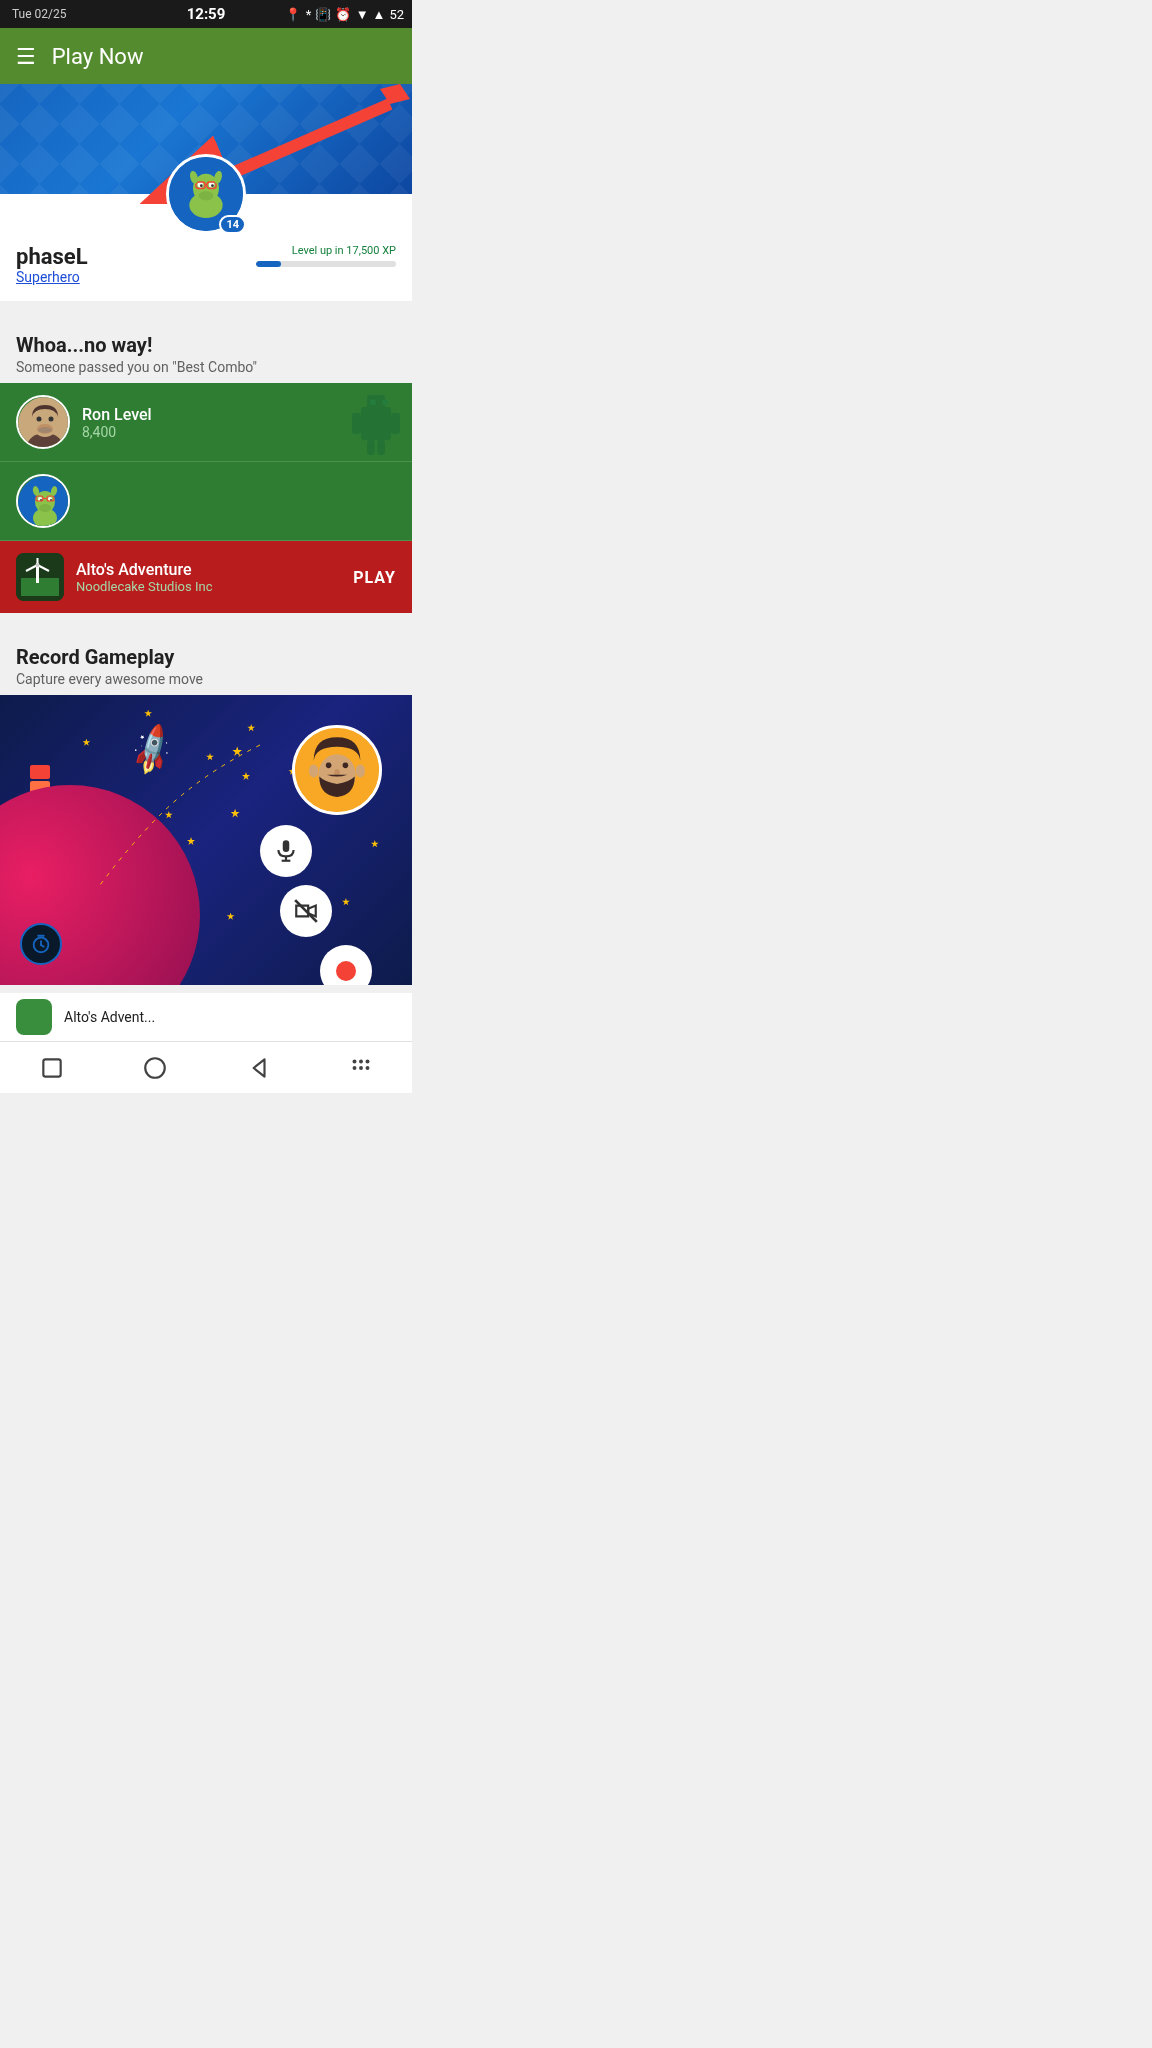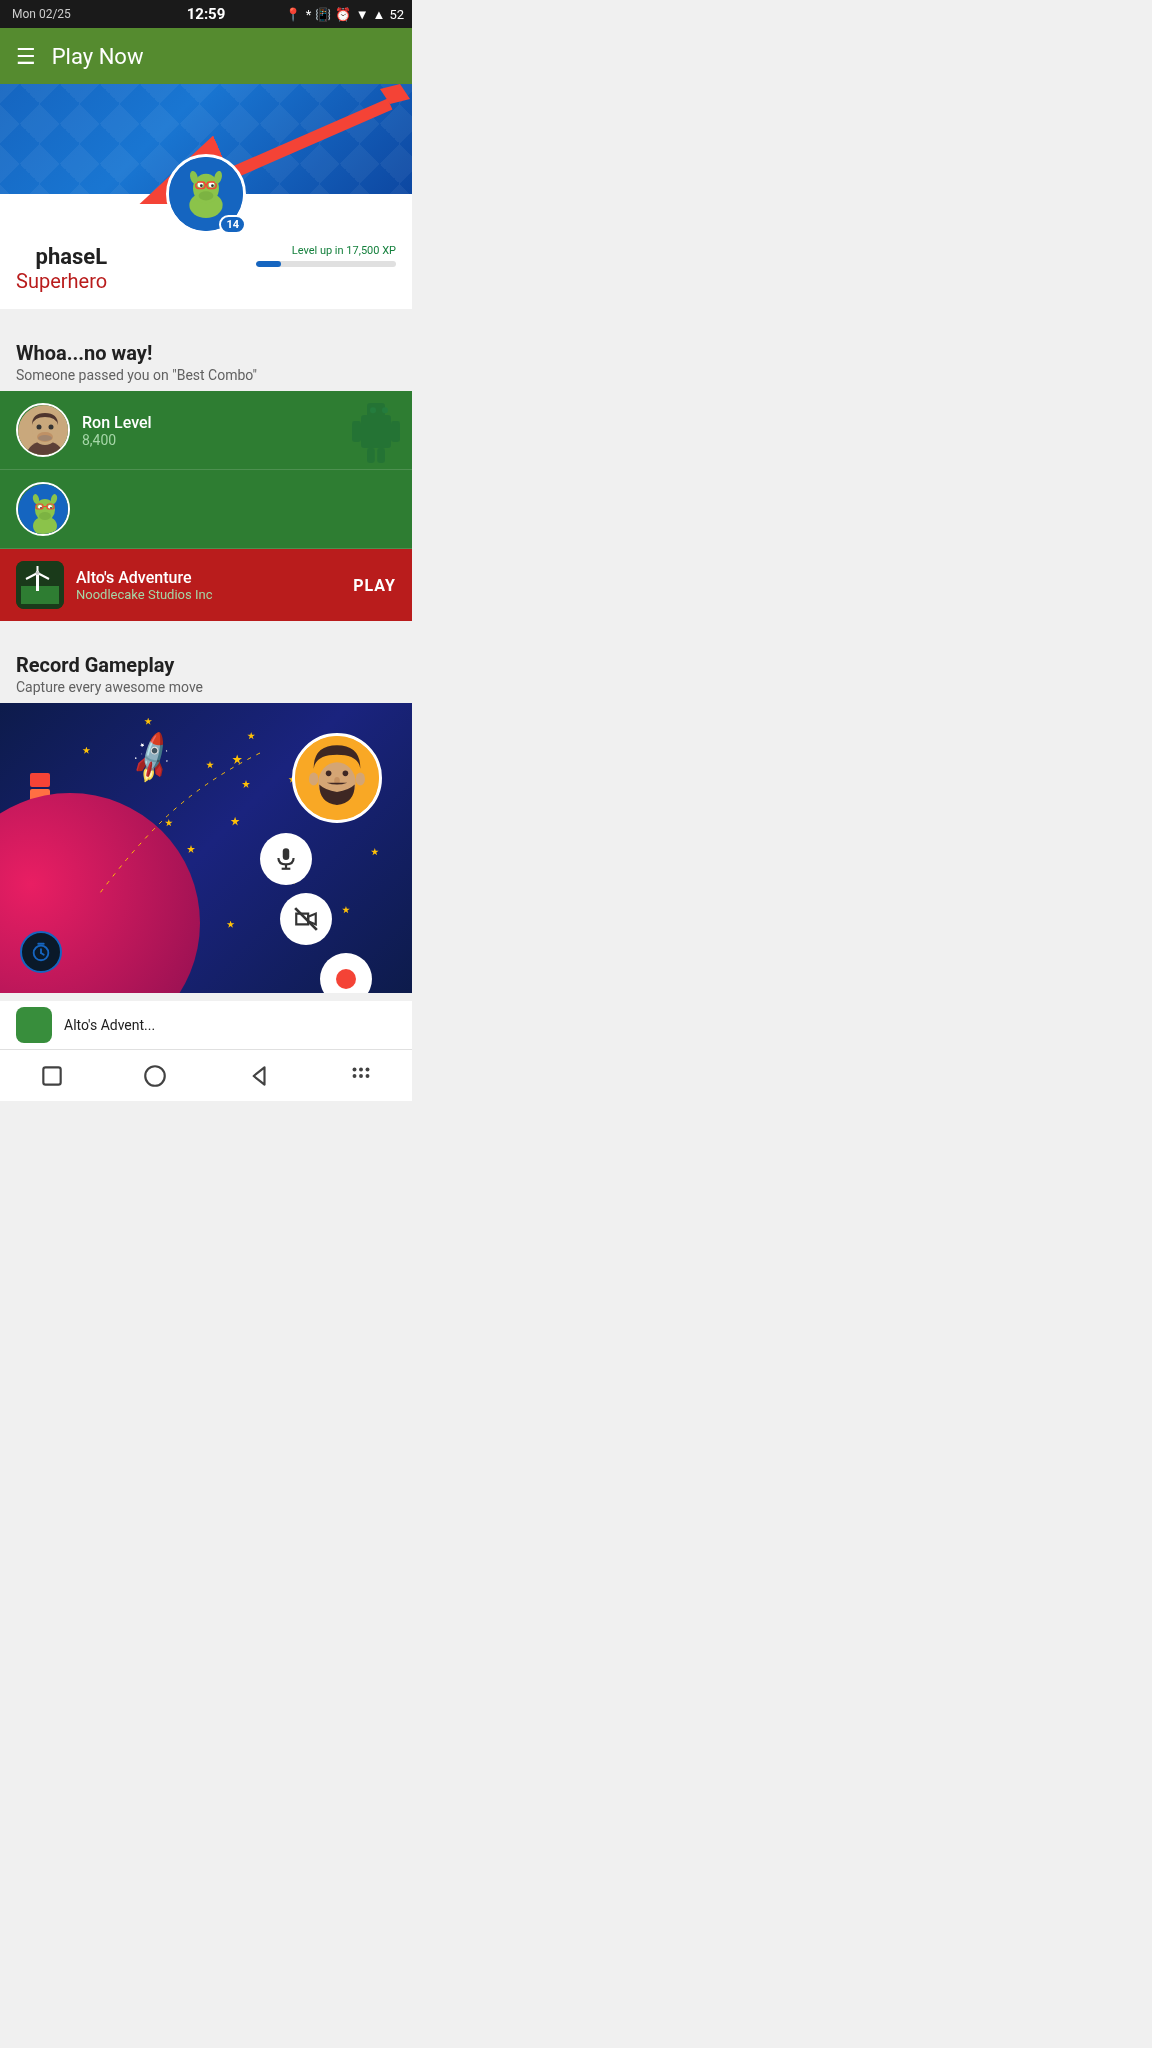--- a/index.html
+++ b/index.html
@@ -127,30 +127,30 @@
       padding-top: 50px;
       margin-bottom: 8px;
       display: flex;
       flex-direction: column;
       gap: 8px;
     }
     .profile-info {
       display: flex;
       justify-content: space-between;
       align-items: flex-start;
-      text-align: right;
     }
     .profile-name {
       font-size: 22px;
       font-weight: bold;
       color: #212121;
     }
     .profile-rank {
-      font-size: 20px;
-      color: #b91c1c;
+      font-size: 14px;
+      color: #1d4ed8;
+      text-decoration: underline;
     }
     .level-info {
       display: flex;
       flex-direction: column;
       align-items: flex-end;
       gap: 4px;
     }
     .level-up-text {
       color: #15803d;
       font-size: 11px;
@@ -452,21 +452,21 @@
       height: 8px;
       background: #f0f0f0;
     }
   </style>
 </head>
 <body>
 
 <div style="position:relative; width:412px; margin:0 auto;">
 
   <div class="status-bar">
-    <span class="status-bar-left">Mon 02/25</span>
+    <span class="status-bar-left">Tue 02/25</span>
     <span class="status-bar-time">12:59</span>
     <div class="status-bar-right">
       <span class="status-icon">📍</span>
       <span class="status-icon">*</span>
       <span class="status-icon">📳</span>
       <span class="status-icon">⏰</span>
       <span class="status-icon">▼</span>
       <span class="status-icon">▲</span>
       <span class="status-icon">52</span>
     </div>

